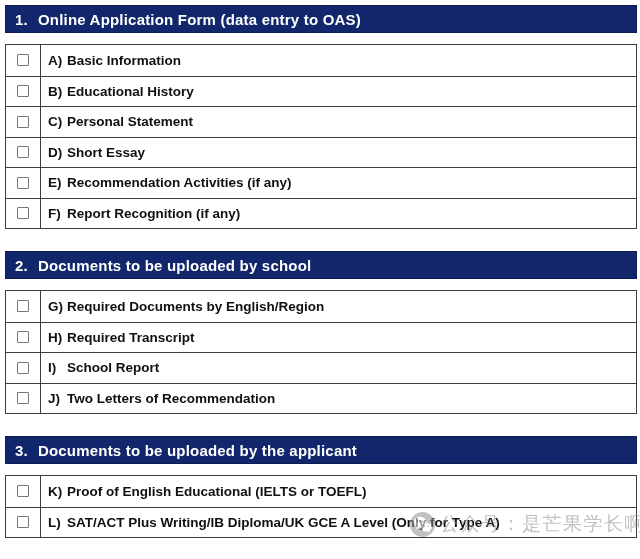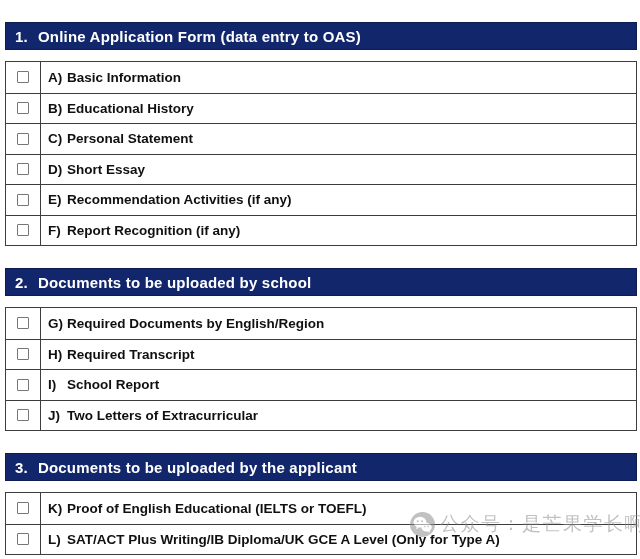--- a/index.html
+++ b/index.html
@@ -6,21 +6,21 @@
   html, body { background: #ffffff; }
   body {
     font-family: "Liberation Sans", "DejaVu Sans", sans-serif;
     width: 640px; height: 559px;
     overflow: hidden;
   }
   .page {
     position: relative;
     width: 640px; height: 559px;
     background: #ffffff;
-    padding: 22px 3px 0 5px;
+    padding: 5px 3px 0 5px;
   }
   
   .section-header {
     height: 28px;
     line-height: 28px;
     background: #12266b;
     border: 1px solid #0d1c52;
     color: #ffffff;
     font-weight: bold;
     font-size: 15px;
@@ -183,21 +183,21 @@
             <span class="item-letter">I)</span>
             <span class="item-text">School Report</span>
           </div>
         </div>
         <div class="check-row">
           <div class="checkbox-cell">
             <span class="checkbox" role="checkbox" aria-checked="false"></span>
           </div>
           <div class="label-cell">
             <span class="item-letter">J)</span>
-            <span class="item-text">Two Letters of Extracurricular</span>
+            <span class="item-text">Two Letters of Recommendation</span>
           </div>
         </div>
       </div>
       <div class="section-header"><span class="sec-num">3.</span><span class="sec-title">Documents to be uploaded by the applicant</span></div>
       <div class="section-table">
         <div class="check-row">
           <div class="checkbox-cell">
             <span class="checkbox" role="checkbox" aria-checked="false"></span>
           </div>
           <div class="label-cell">

